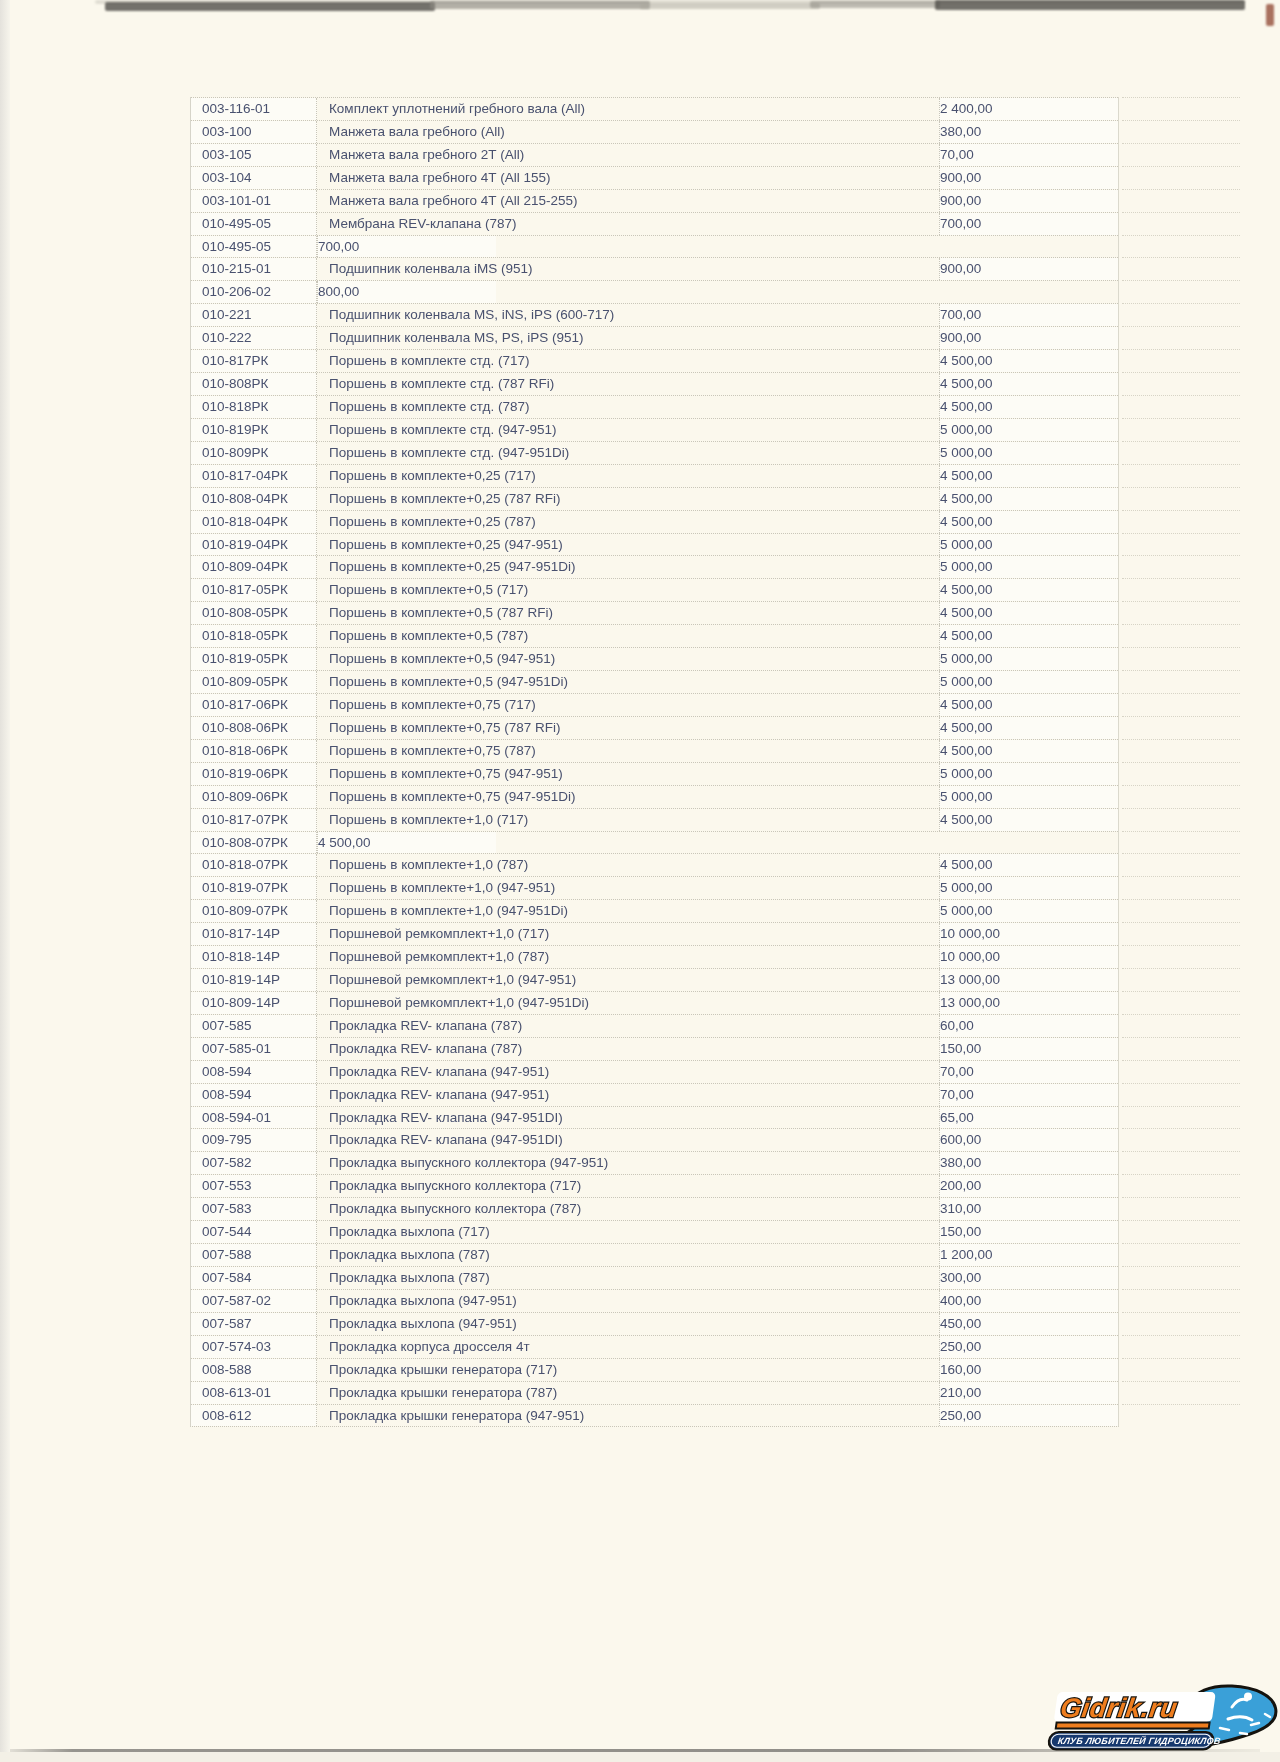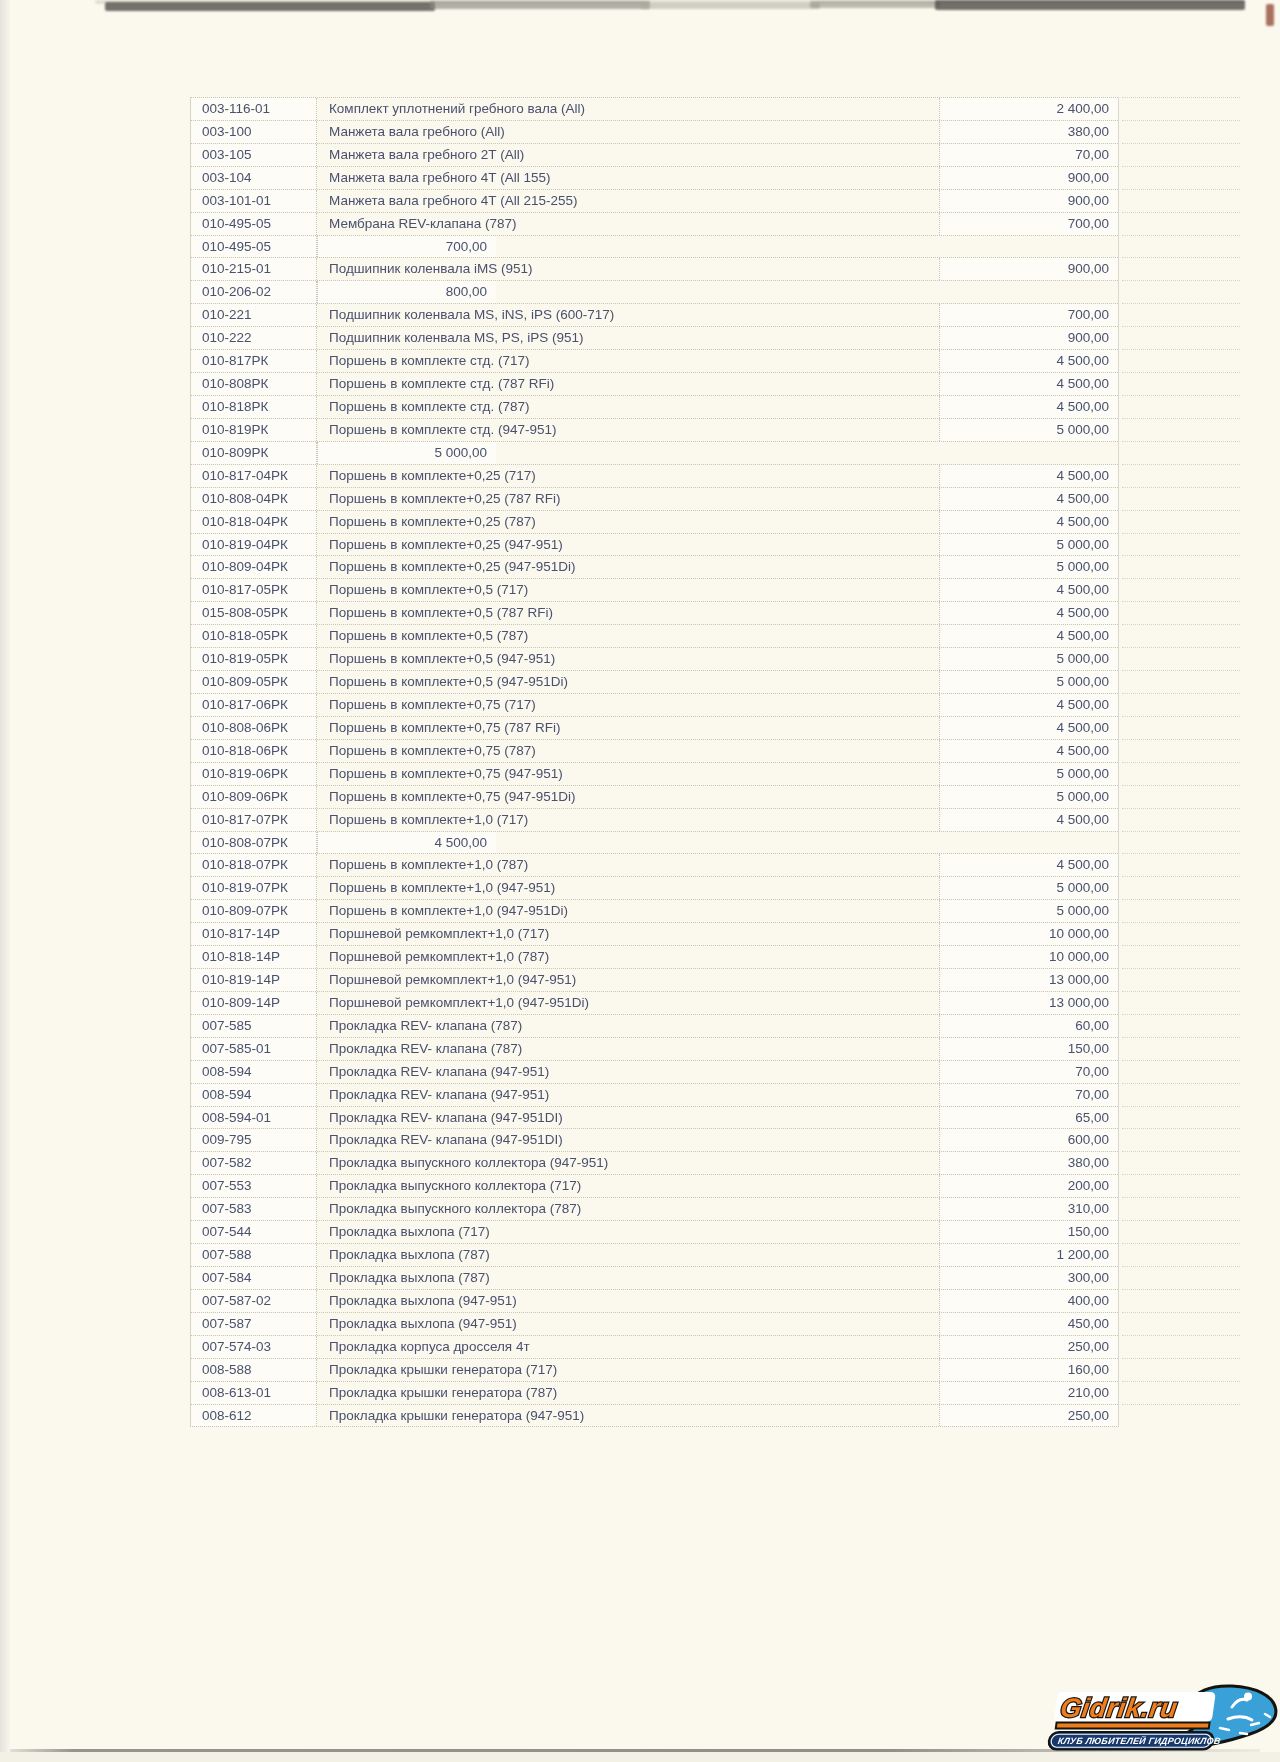--- a/index.html
+++ b/index.html
@@ -25,21 +25,21 @@
     border-bottom:1px dotted #c9c6b9;}
   .row{display:flex;height:22.93px;box-sizing:border-box;
     border-top:1px dotted #c9c6b9;position:relative;}
   .row::before{content:'';position:absolute;right:-122px;top:-1px;width:118px;
     border-top:1px dotted #d7d4c6;}
   .cell{box-sizing:border-box;font-size:13.5px;line-height:22.5px;color:#49516f;
     white-space:nowrap;overflow:visible;}
   .code{width:126px;background:rgba(255,255,255,0.5);padding-left:11px;
     border-right:1px dotted #c8c5b8;}
   .desc{flex:1;padding-left:12px;}
-  .price{width:179px;text-align:right;padding-right:9px;
+  .price{width:179px;text-align:left;padding-right:9px;
     border-left:1px dotted #c8c5b8;background:rgba(255,255,255,0.5);}
 
   
   .bottom-edge{position:absolute;left:10px;top:1749px;width:1250px;height:2.5px;
     background:linear-gradient(to right,rgba(150,149,145,.25),#96948e 5%,#908e88 70%,rgba(146,144,138,.12));}
   .below-edge{position:absolute;left:0;top:1752px;width:1280px;height:10px;background:#f3f0e6;}
 
   
   .logo{position:absolute;left:1044px;top:1684px;width:236px;height:78px;}
   .logo svg{display:block;}
@@ -132,20 +132,21 @@
         <div class="cell desc">Поршень в комплекте стд.  (787)</div>
         <div class="cell price">4 500,00</div>
       </div>
       <div class="row">
         <div class="cell code">010-819РК</div>
         <div class="cell desc">Поршень в комплекте стд.  (947-951)</div>
         <div class="cell price">5 000,00</div>
       </div>
       <div class="row">
         <div class="cell code">010-809РК</div>
+        <div class="cell desc">Поршень в комплекте стд.  (947-951Di)</div>
         <div class="cell price">5 000,00</div>
       </div>
       <div class="row">
         <div class="cell code">010-817-04РК</div>
         <div class="cell desc">Поршень в комплекте+0,25  (717)</div>
         <div class="cell price">4 500,00</div>
       </div>
       <div class="row">
         <div class="cell code">010-808-04РК</div>
         <div class="cell desc">Поршень в комплекте+0,25  (787 RFi)</div>
@@ -165,21 +166,21 @@
         <div class="cell code">010-809-04РК</div>
         <div class="cell desc">Поршень в комплекте+0,25  (947-951Di)</div>
         <div class="cell price">5 000,00</div>
       </div>
       <div class="row">
         <div class="cell code">010-817-05РК</div>
         <div class="cell desc">Поршень в комплекте+0,5  (717)</div>
         <div class="cell price">4 500,00</div>
       </div>
       <div class="row">
-        <div class="cell code">015-808-05РК</div>
+        <div class="cell code">010-808-05РК</div>
         <div class="cell desc">Поршень в комплекте+0,5  (787 RFi)</div>
         <div class="cell price">4 500,00</div>
       </div>
       <div class="row">
         <div class="cell code">010-818-05РК</div>
         <div class="cell desc">Поршень в комплекте+0,5  (787)</div>
         <div class="cell price">4 500,00</div>
       </div>
       <div class="row">
         <div class="cell code">010-819-05РК</div>

